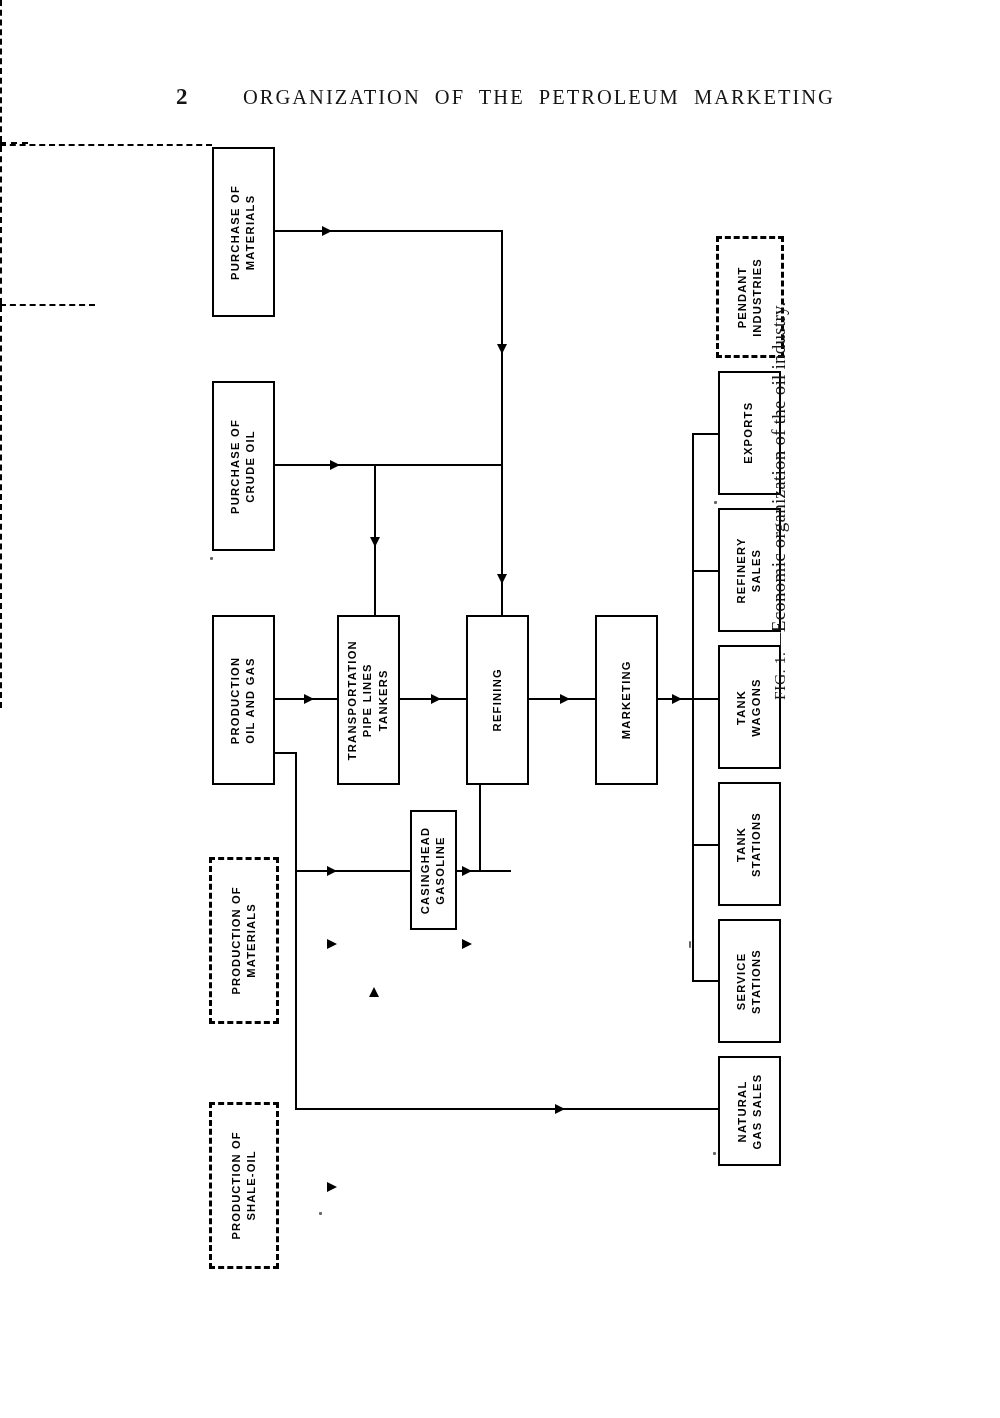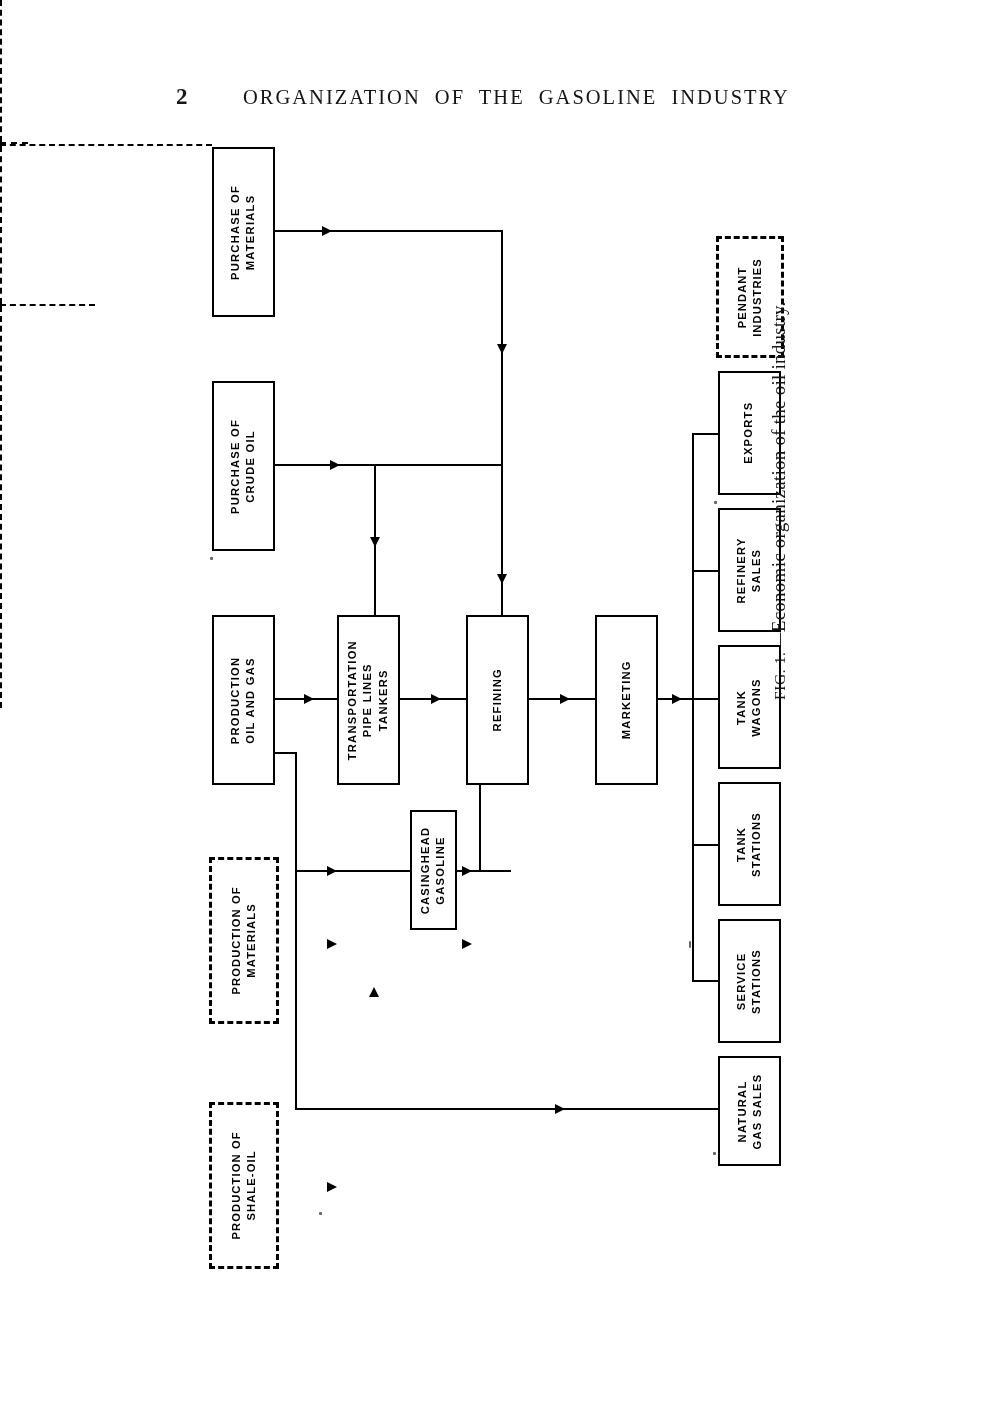--- a/index.html
+++ b/index.html
@@ -52,21 +52,21 @@
   #caption .smallcaps{font-size:15.5px;letter-spacing:.6px;}
 
   
   .speck{position:absolute;background:#333;width:3px;height:3px;border-radius:1px;opacity:.75;}
 </style>
 </head>
 <body>
 
 <div id="page-header"></div>
 <div id="page-number">2</div>
-<div id="header-title">ORGANIZATION OF THE GASOLINE INDUSTRY</div>
+<div id="header-title">ORGANIZATION OF THE PETROLEUM MARKETING</div>
 
 <div id="figure">
 
   <div class="node solid" style="left:212px;top:147px;width:63px;height:170px;">
     <span class="lbl">PURCHASE OF<br>MATERIALS</span>
   </div>
 
   <div class="node solid" style="left:212px;top:381px;width:63px;height:170px;">
     <span class="lbl">PURCHASE OF<br>CRUDE OIL</span>
   </div>

